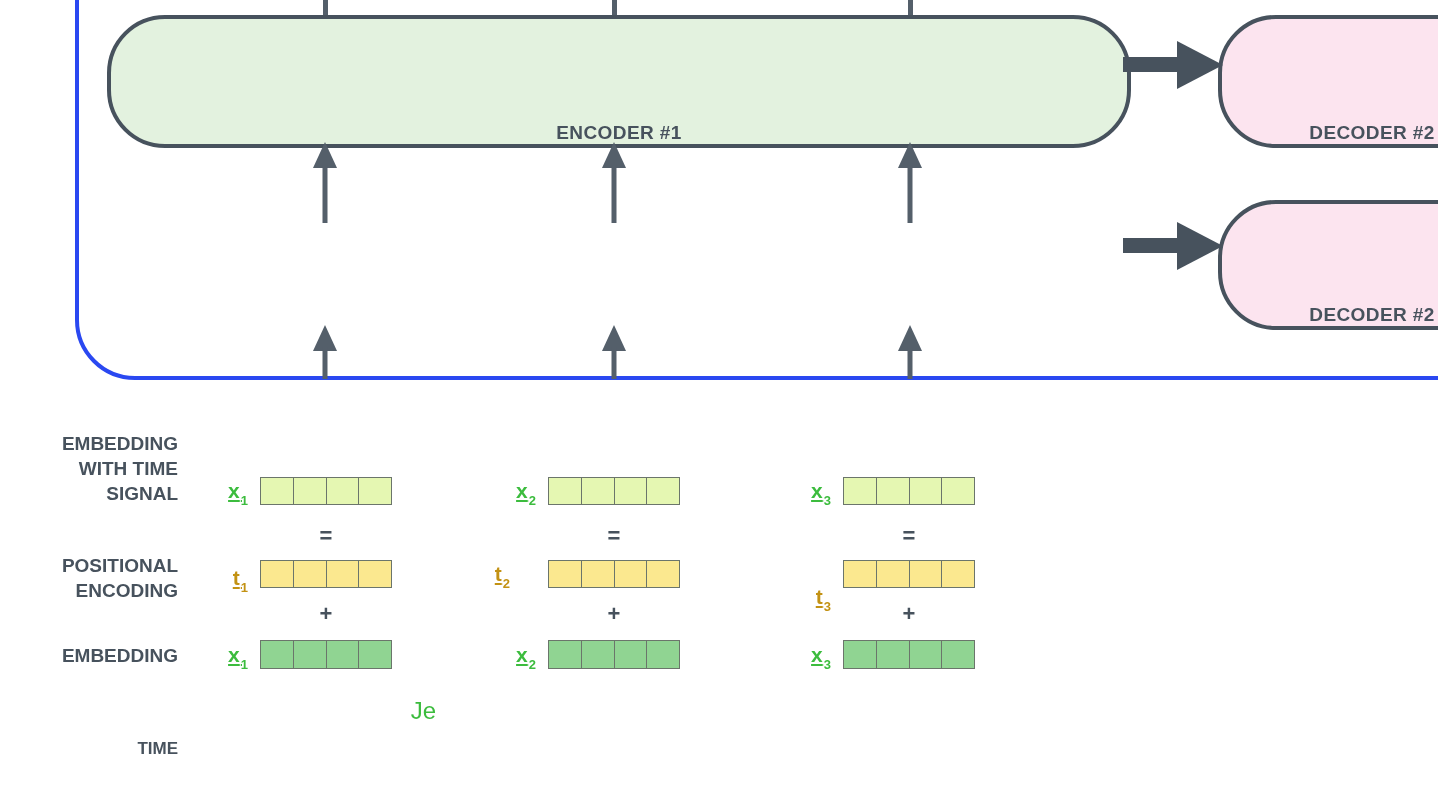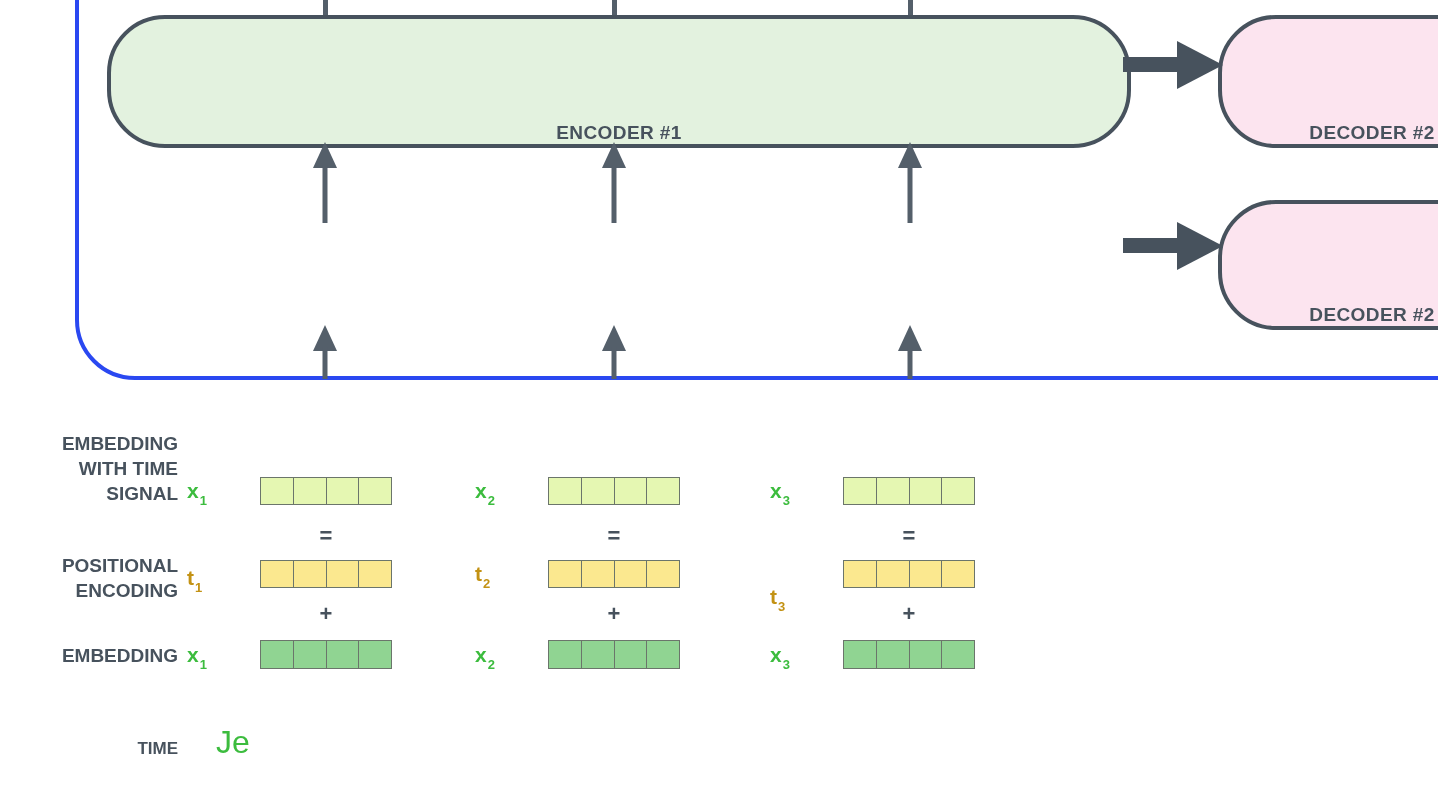--- a/index.html
+++ b/index.html
@@ -52,35 +52,35 @@
     position:absolute;width:132px;display:flex;box-sizing:border-box;
     border:1.5px solid #6b756b;
   }
   .vector .cell{flex:1 1 0;}
   .vector .cell + .cell{border-left:1.5px solid #6b756b;}
   .vec-lime .cell{background:#e5f7b2;}
   .vec-yellow .cell{background:#fbe88f;}
   .vec-green .cell{background:#90d492;}
   
   .vec-label{
-    position:absolute;width:60px;text-align:left;
-    font-size:21px;font-weight:700;
+    position:absolute;width:60px;text-align:right;
+    font-size:21px;font-weight:700;text-decoration:underline;
   }
   .vec-label sub{font-size:13px;font-weight:700;position:relative;top:2px;left:1px;}
   .lbl-green{color:#3cbc3e;}
   .lbl-gold{color:#c39214;}
   
   .operator{
     position:absolute;width:60px;text-align:center;
     font-size:22px;font-weight:700;color:#47525d;
   }
   
   .word{
-    position:absolute;width:220px;text-align:left;top:724px;
-    font-size:32px;font-weight:400;color:#3cbc3e;
+    position:absolute;width:220px;text-align:right;top:697px;
+    font-size:24px;font-weight:400;color:#3cbc3e;
   }
 </style>
 </head>
 <body>
 
 <div id="canvas">
 
   <div class="blue-frame"></div>
 
   <div class="stub" style="left:323px;top:0;height:18px;"></div>
@@ -183,21 +183,21 @@
   <div class="vec-label lbl-green" style="left:475px;top:477px;line-height:28px;">
     <span>x</span><sub>2</sub>
   </div>
   <div class="vector vec-lime" style="left:548px;top:477px;height:28px;">
     <div class="cell"></div>
       <div class="cell"></div>
       <div class="cell"></div>
       <div class="cell"></div>
   </div>
   <div class="operator" style="left:584px;top:523px;">=</div>
-  <div class="vec-label lbl-gold" style="left:475px;top:560px;line-height:28px;">
+  <div class="vec-label lbl-gold" style="left:449px;top:560px;line-height:28px;">
     <span>t</span><sub>2</sub>
   </div>
   <div class="vector vec-yellow" style="left:548px;top:560px;height:28px;">
     <div class="cell"></div>
       <div class="cell"></div>
       <div class="cell"></div>
       <div class="cell"></div>
   </div>
   <div class="operator" style="left:584px;top:601px;">+</div>
   <div class="vec-label lbl-green" style="left:475px;top:640px;line-height:29px;">

